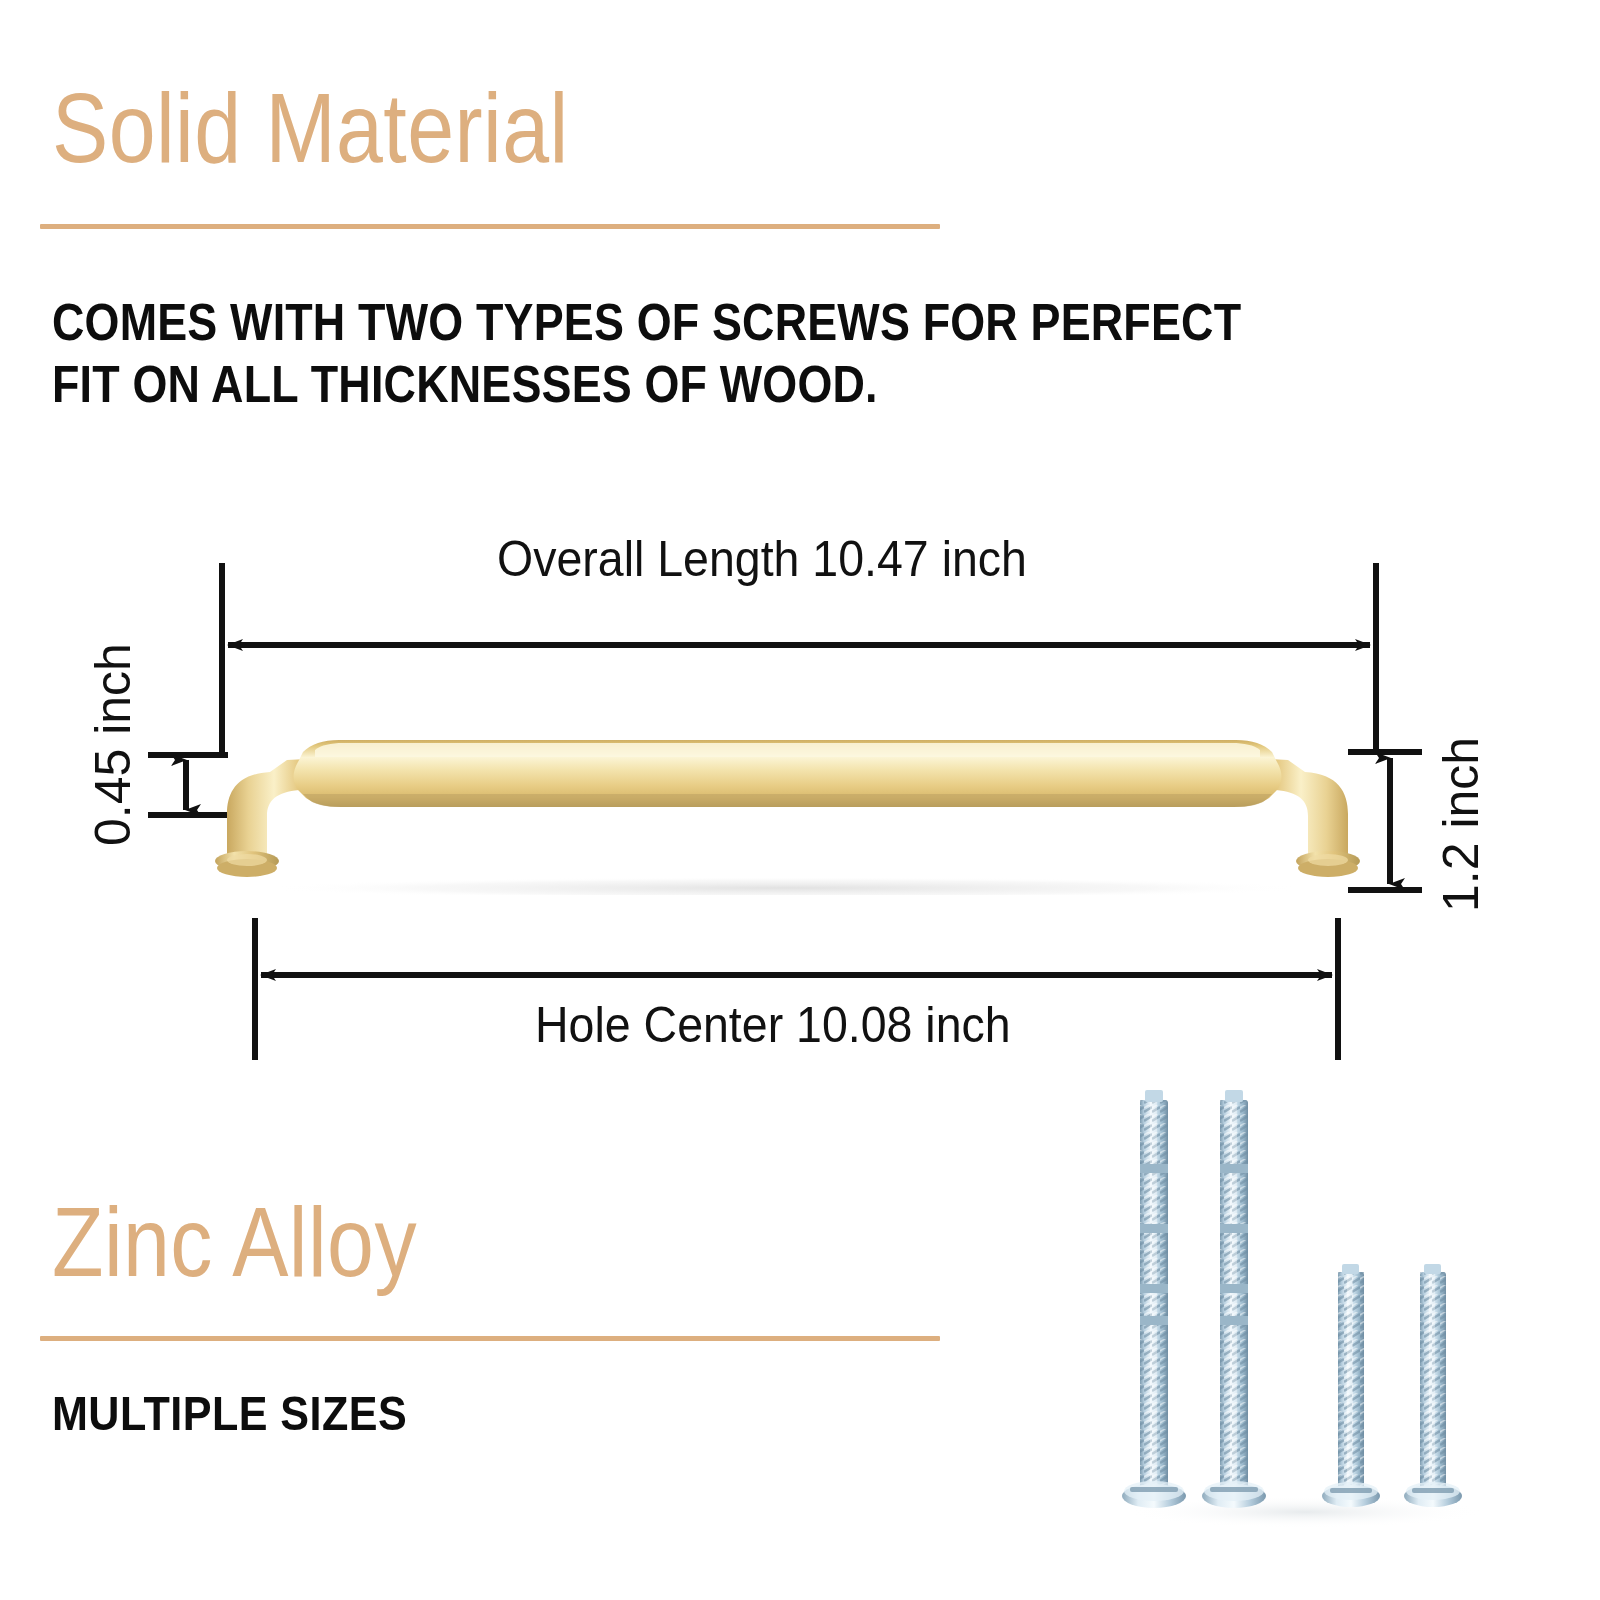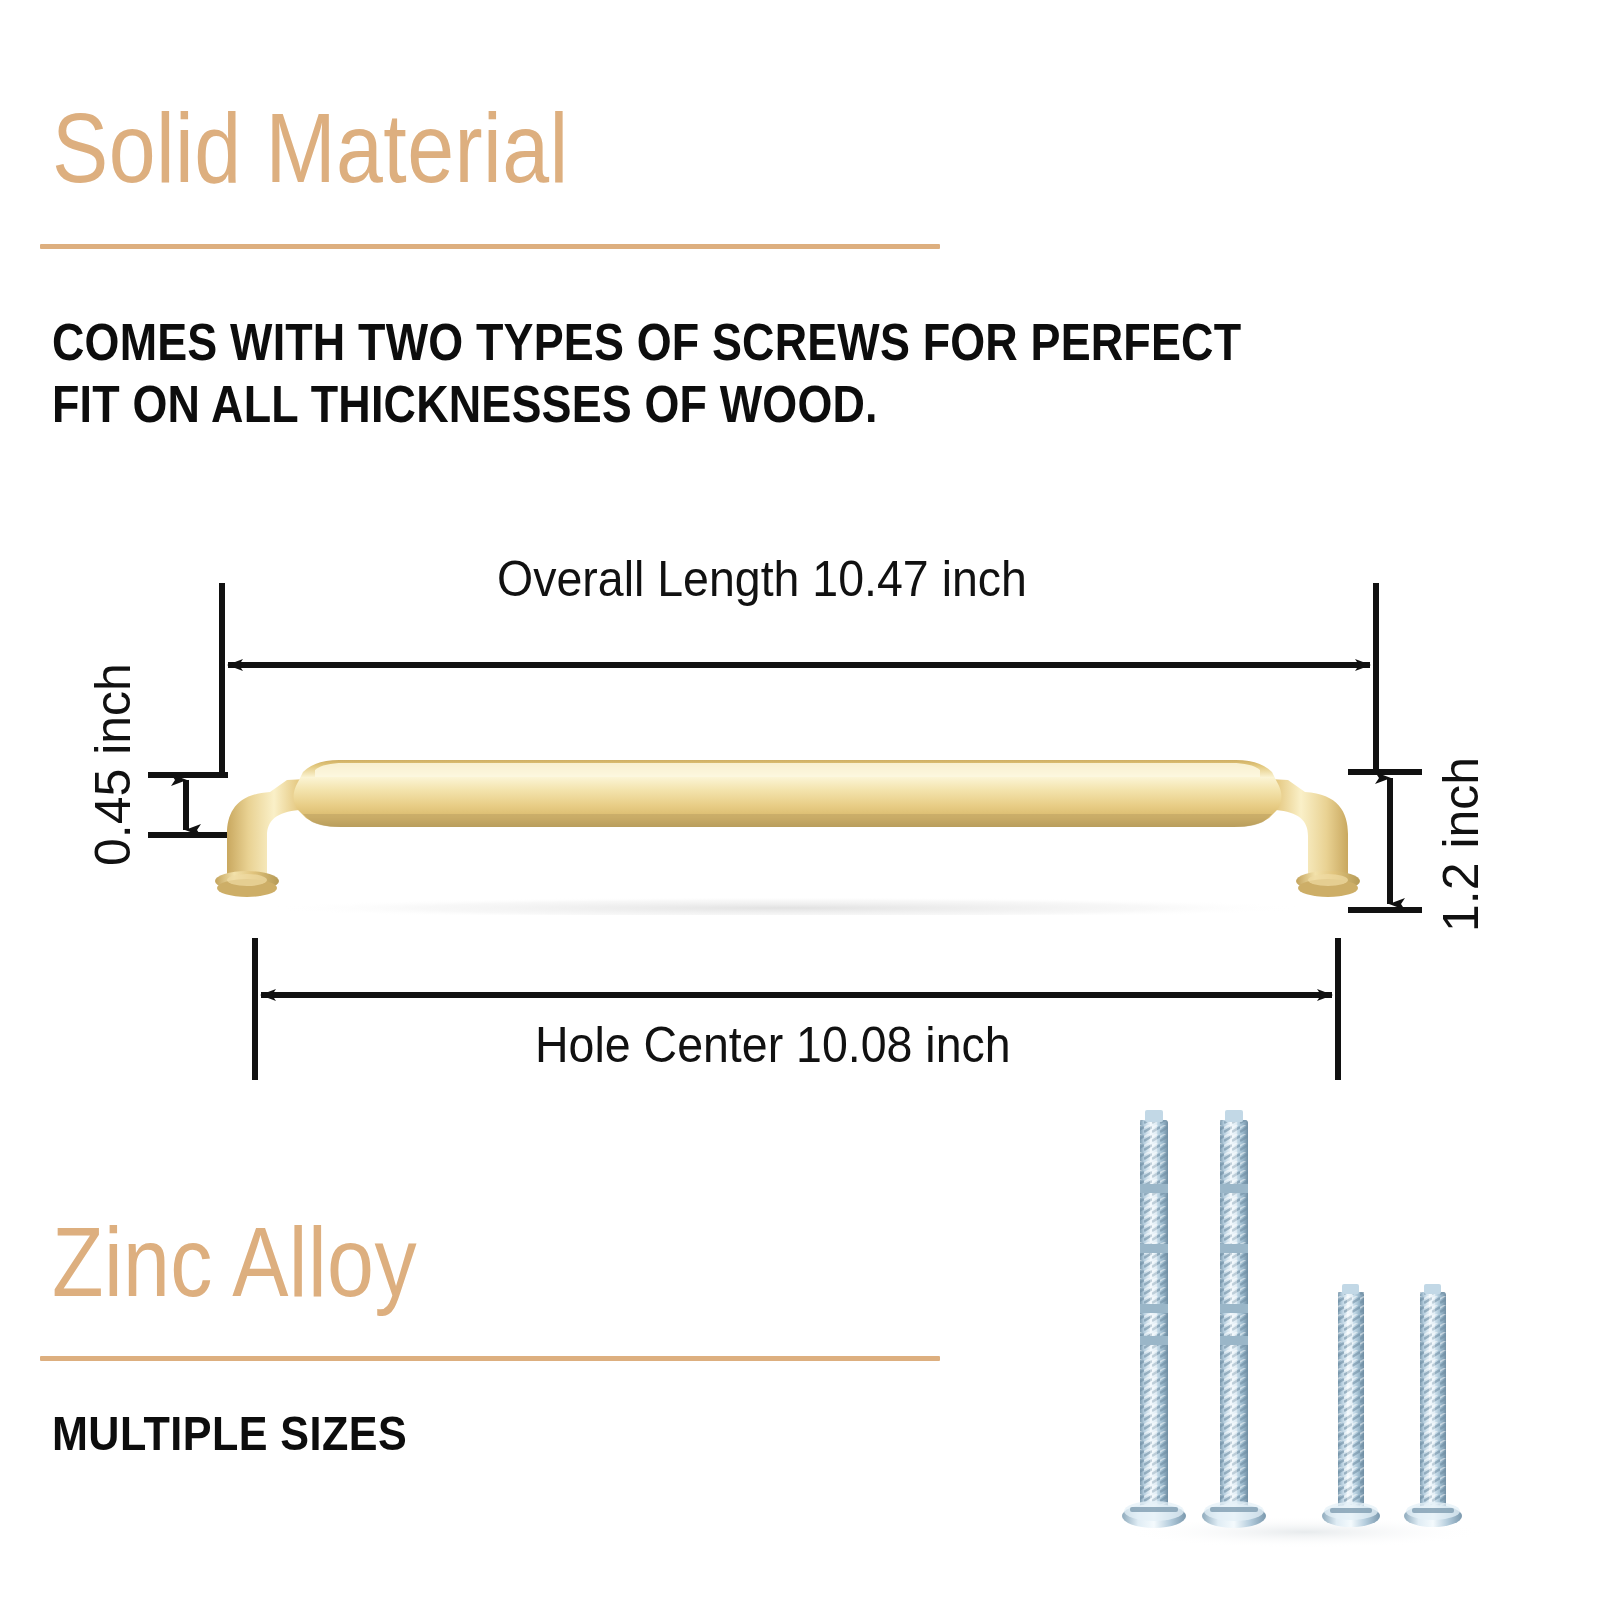--- a/index.html
+++ b/index.html
@@ -13,21 +13,20 @@
     position: relative;
     overflow: hidden;
     font-family: "Liberation Sans", sans-serif;
     -webkit-font-smoothing: antialiased;
   }
 
   .page {
     position: absolute;
     inset: 0;
     background: #ffffff;
-    margin-top: 20px;
   }
 
   
   .heading-accent {
     position: absolute;
     font-family: "Liberation Sans Narrow", "Liberation Sans", sans-serif;
     font-weight: 400;
     color: #ddaf7f;
     letter-spacing: 0.5px;
     white-space: nowrap;

